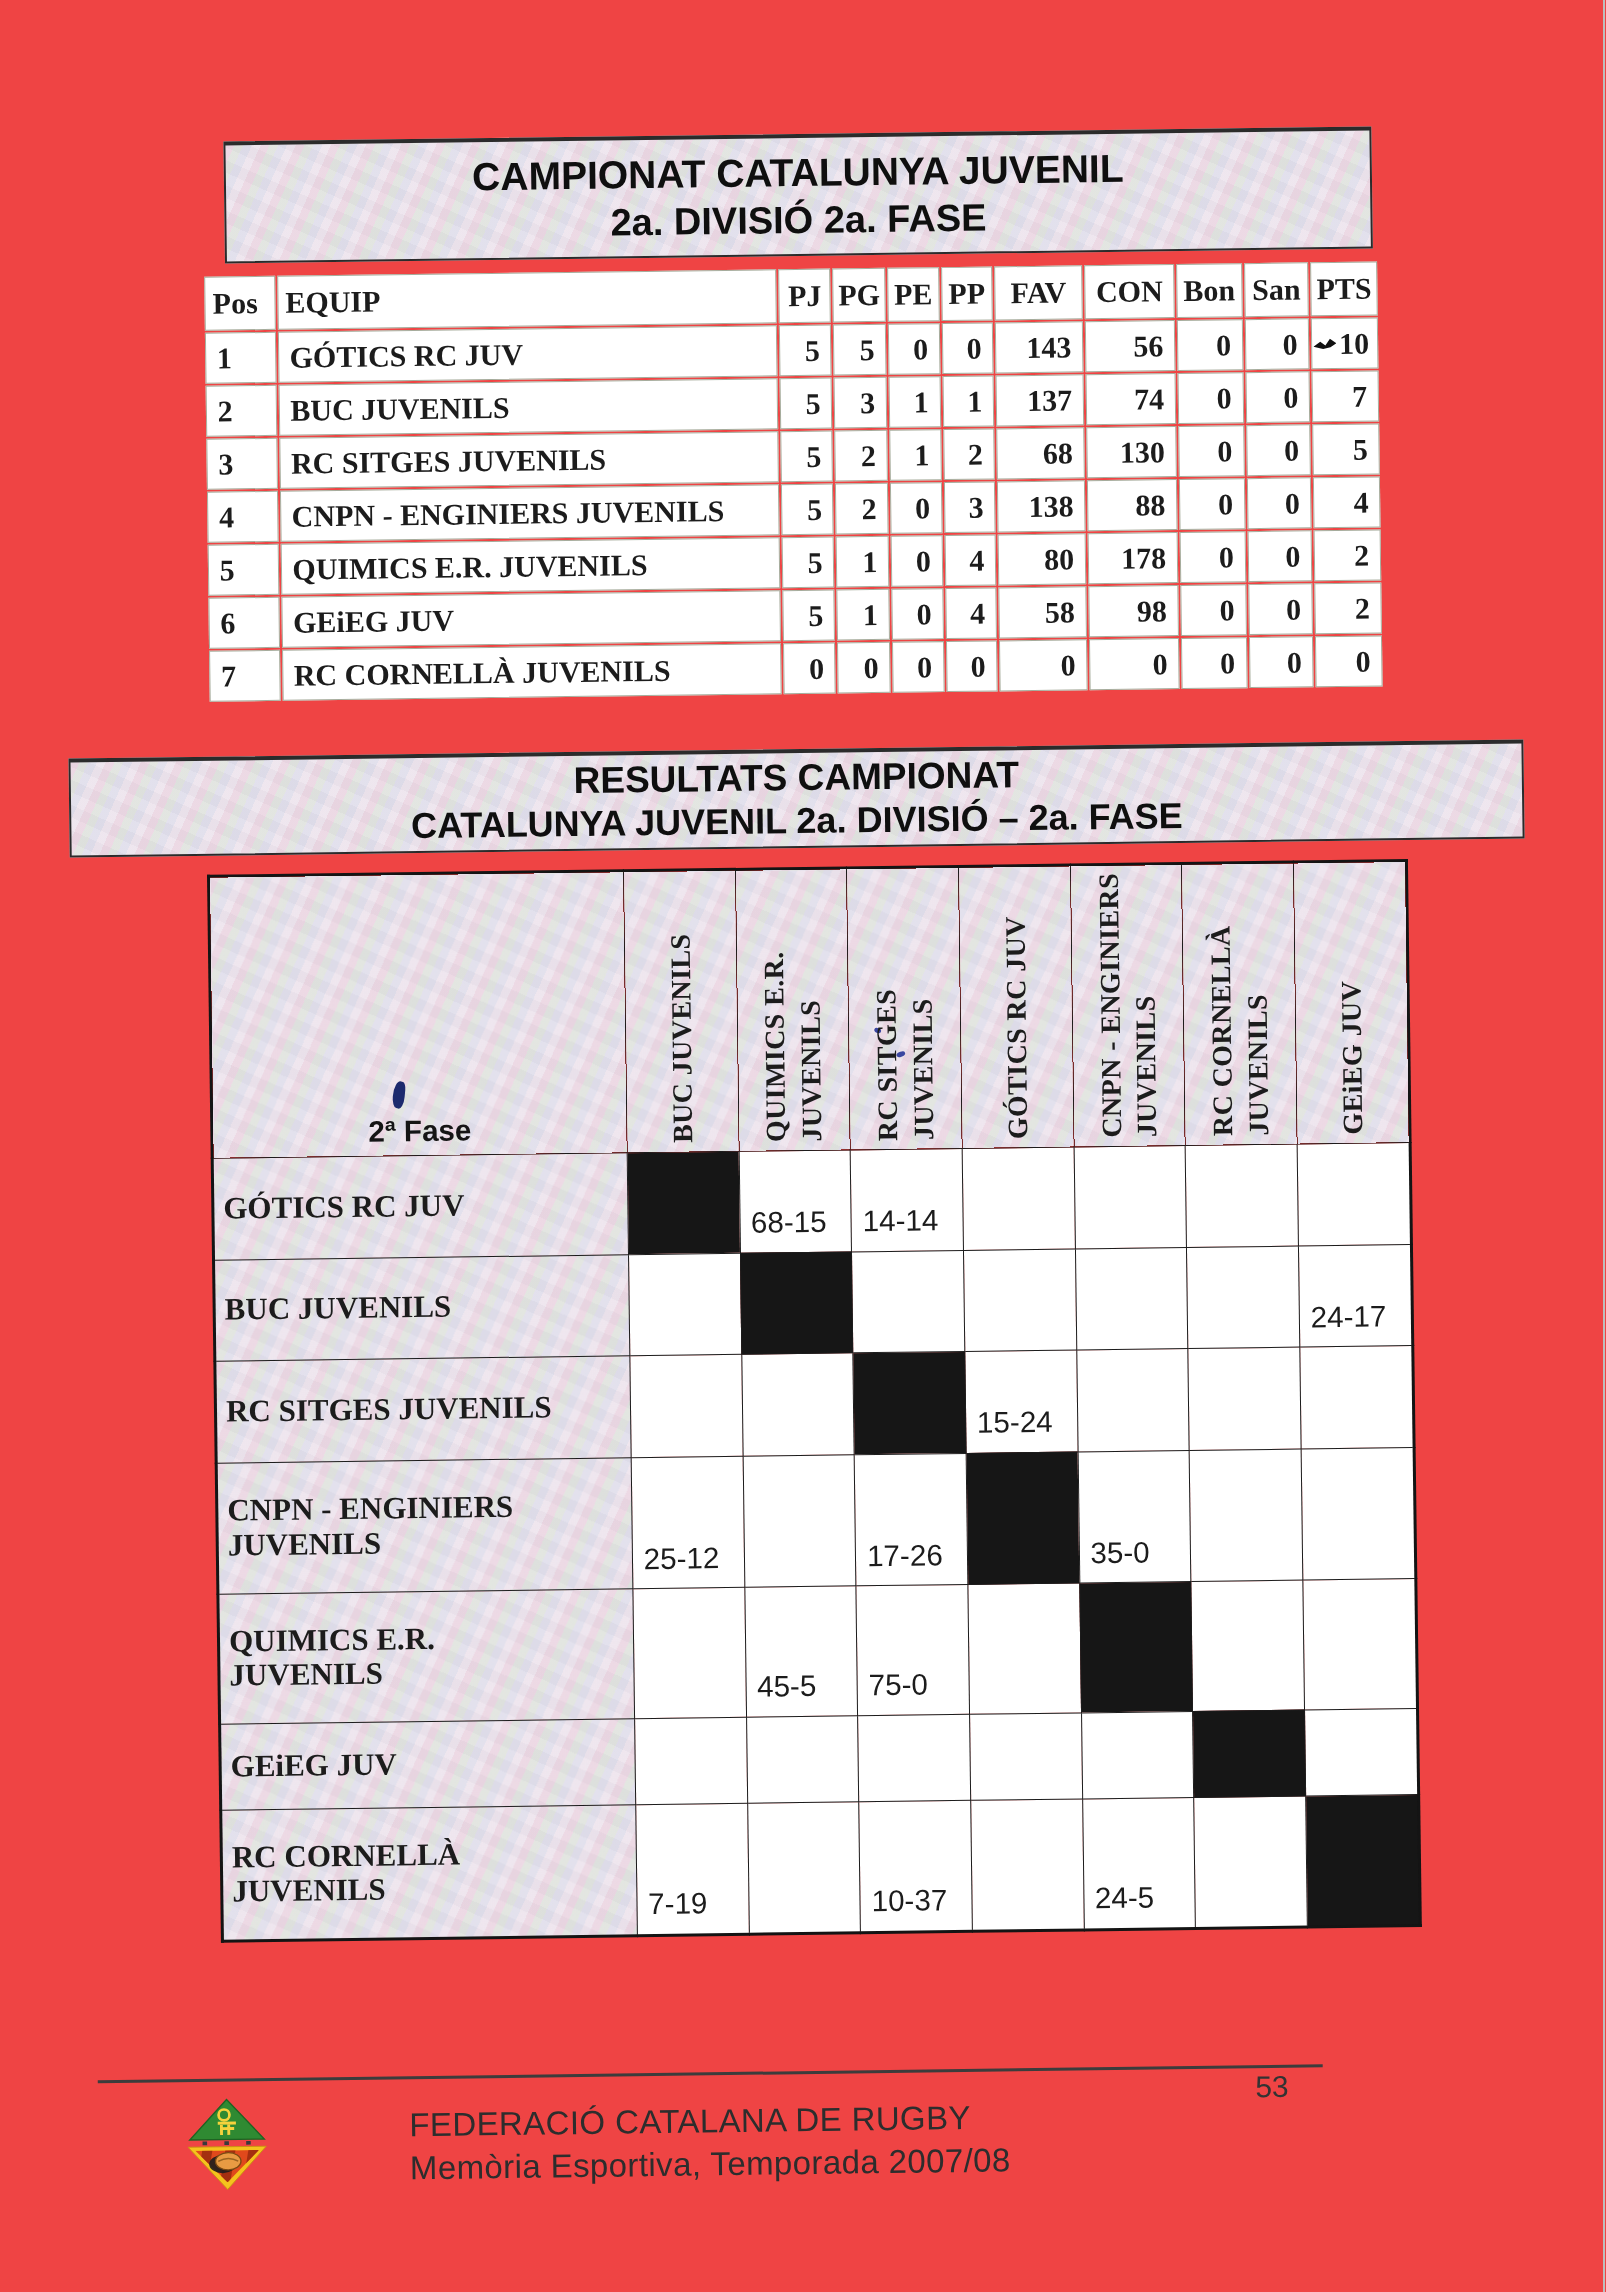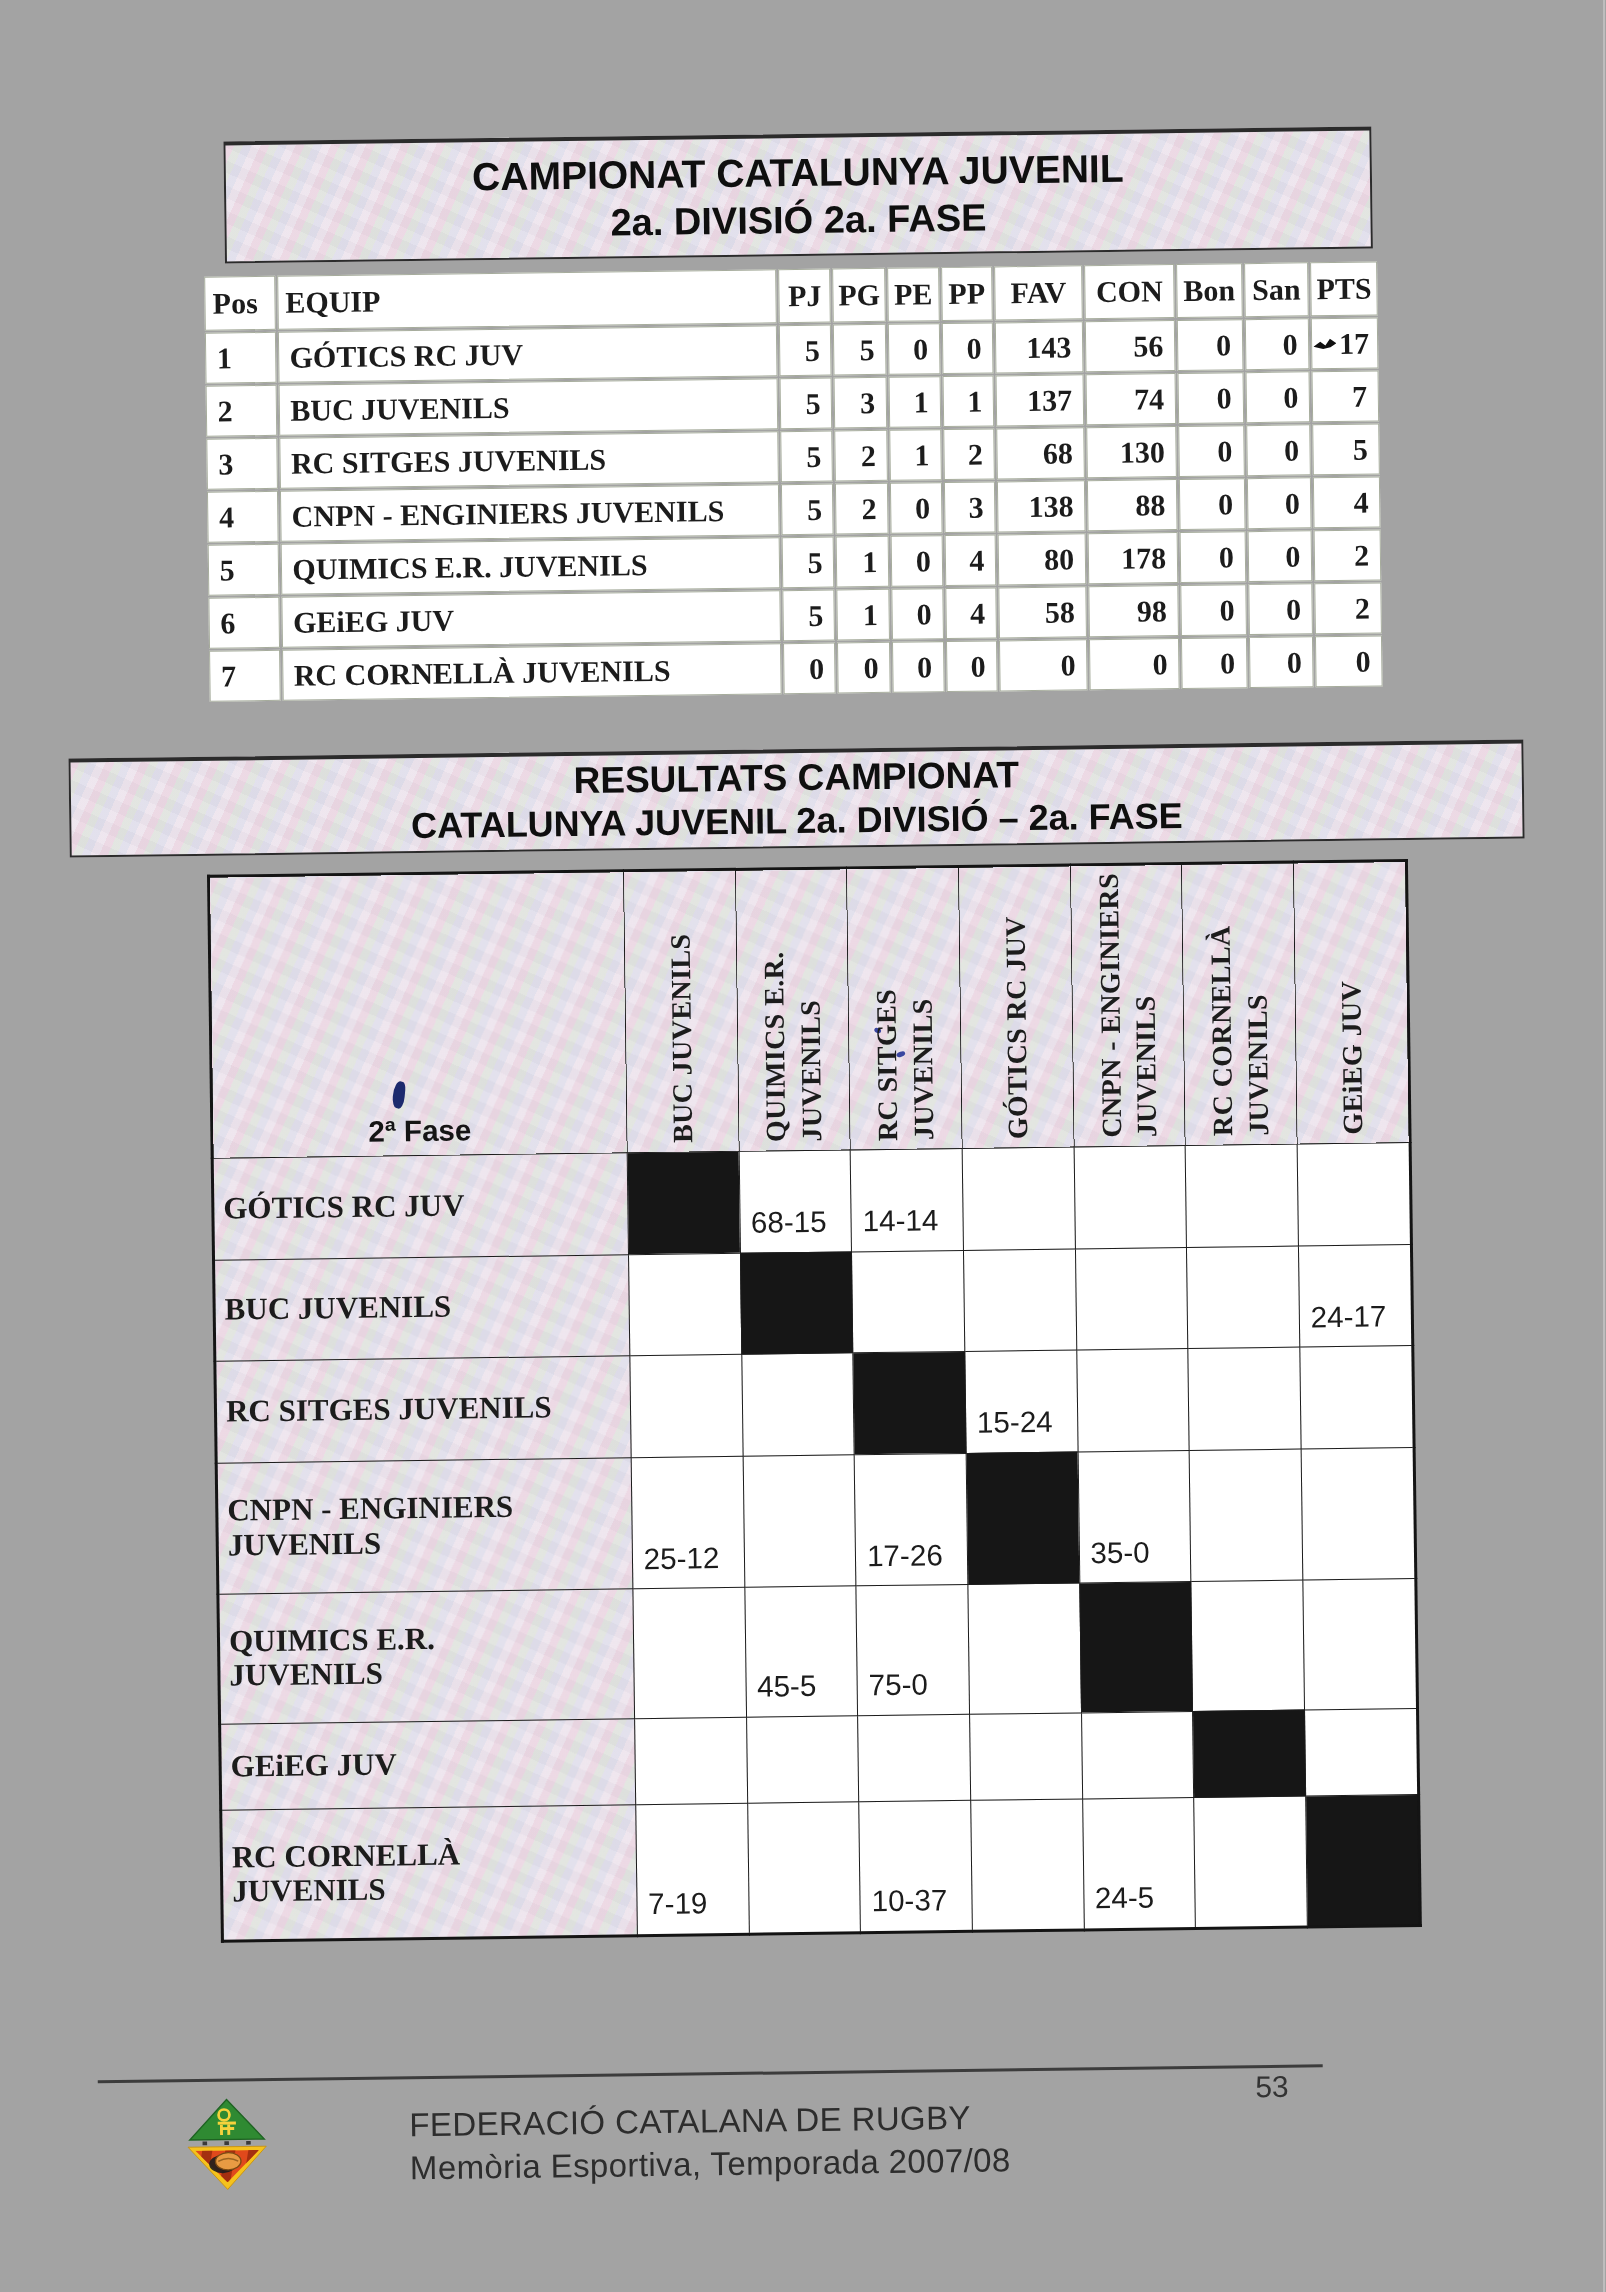--- a/index.html
+++ b/index.html
@@ -1,16 +1,16 @@
 <!DOCTYPE html>
 <html style="font-size:14.3px"><head>
 <meta charset="utf-8">
 <style>
   html,body{margin:0;padding:0;background:#e8e8e8;}
-  #page{position:relative;width:1607px;height:2293px;background:#a3a3a3;overflow:hidden;
+  #page{position:relative;width:1607px;height:2293px;background:#ef4444;overflow:hidden;
         font-family:"Liberation Serif",serif;color:#1c1c1c;}
   #tilt{position:absolute;left:0;top:0;width:100%;height:100%;transform:rotate(-0.75deg);transform-origin:50% 48%;}
 
   
   .tint{
     background-color:#eae3e9;
     background-image:
       repeating-linear-gradient(115deg, rgba(233,200,216,.45) 0 8px, rgba(208,226,205,.40) 8px 16px,
         rgba(205,213,233,.38) 16px 24px, rgba(238,228,238,.40) 24px 32px),
       repeating-linear-gradient(25deg, rgba(244,236,244,.55) 0 11.6px, rgba(222,212,226,.33) 11.6px 23px);
@@ -127,21 +127,21 @@
         <td class="pos">1</td>
         <td class="equip">GÓTICS RC JUV</td>
         <td class="num">5</td>
         <td class="num">5</td>
         <td class="num">0</td>
         <td class="num">0</td>
         <td class="num">143</td>
         <td class="num">56</td>
         <td class="num">0</td>
         <td class="num">0</td>
-        <td class="num"><span class="inkbird"></span><span>17</span></td>
+        <td class="num"><span class="inkbird"></span><span>10</span></td>
       </tr>
       <tr>
         <td class="pos">2</td>
         <td class="equip">BUC JUVENILS</td>
         <td class="num">5</td>
         <td class="num">3</td>
         <td class="num">1</td>
         <td class="num">1</td>
         <td class="num">137</td>
         <td class="num">74</td>

